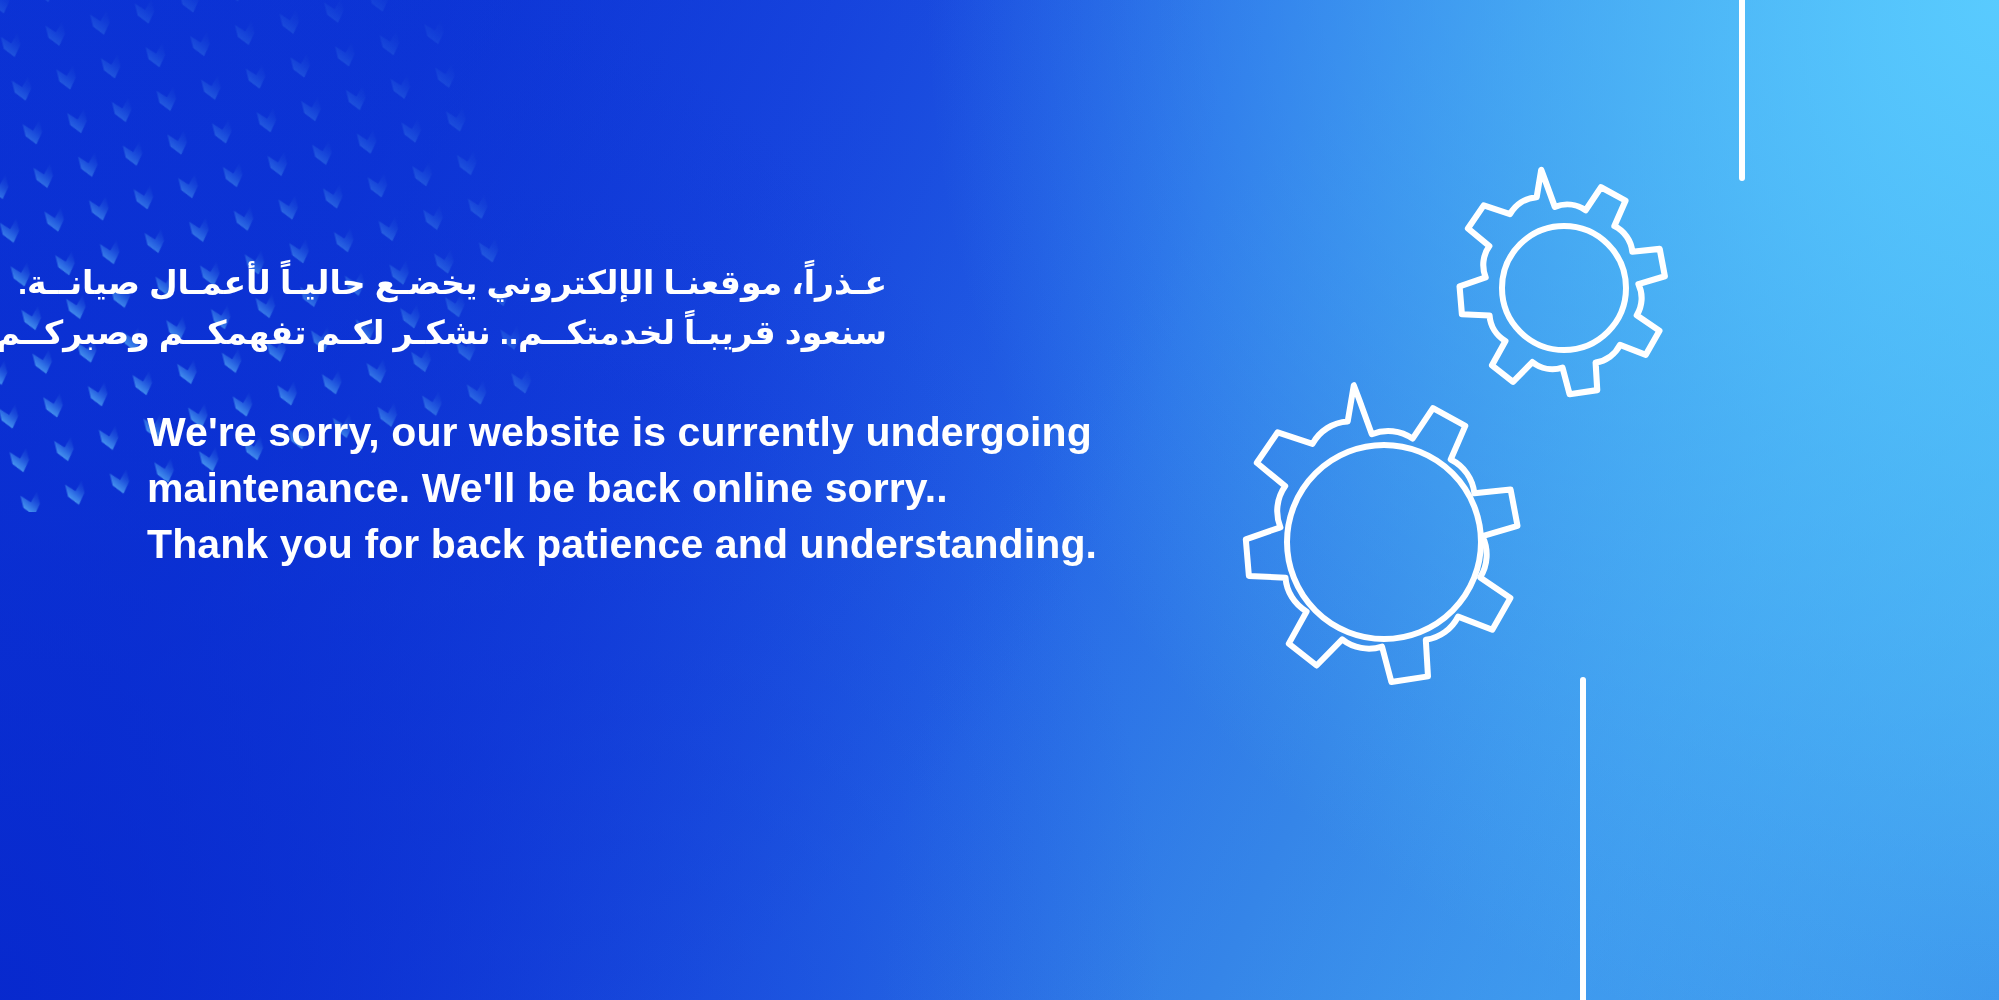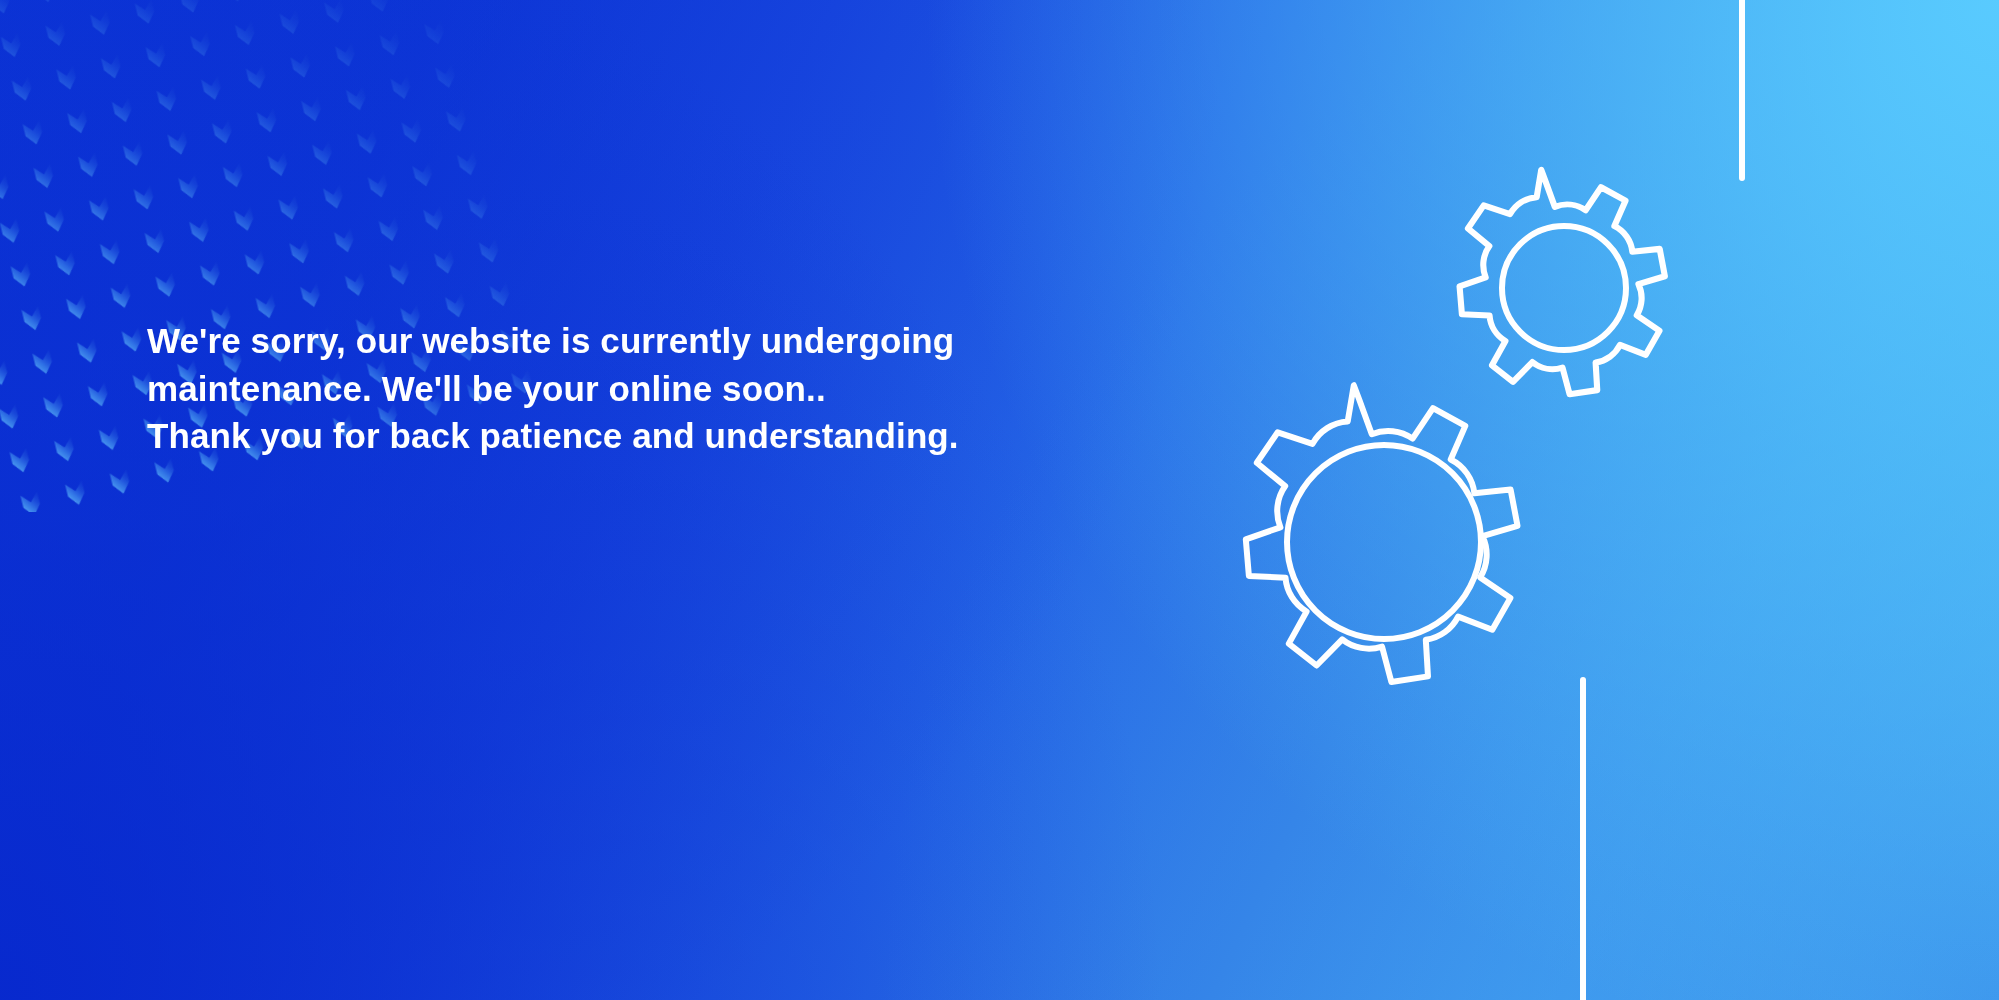--- a/index.html
+++ b/index.html
@@ -92,23 +92,23 @@
     color: #FFFFFF;
     font-size: 33px;
     line-height: 1.52;
     font-weight: 600;
     letter-spacing: 0.3px;
   }
   .arabic-line {
     white-space: nowrap;
   }
   .english-block {
-    margin-top: 59px;
+    margin-top: 47px;
     color: #FFFFFF;
-    font-size: 35px;
+    font-size: 41px;
     line-height: 1.36;
     font-weight: 700;
     letter-spacing: 0.1px;
   }
   .english-line {
     white-space: nowrap;
   }
 </style>
 </head>
 <body>
@@ -196,22 +196,26 @@
         "></path>
         <circle cx="0" cy="0" r="97"></circle>
       </g>
 
       <path d="M 404 680 L 404 1012"></path>
     </g>
   </svg>
 
   <div class="copy">
 
+    <div class="arabic-block">
+      <div class="arabic-line">عـذراً، موقعنـا الإلكتروني يخضـع حاليـاً لأعمـال صيانــة.</div>
+      <div class="arabic-line">سنعود قريبـاً لخدمتكــم.. نشكـر لكـم تفهمكــم وصبركــم</div>
+    </div>
 
     <div class="english-block">
       <div class="english-line">We're sorry, our website is currently undergoing</div>
-      <div class="english-line">maintenance. We'll be your online soon..</div>
+      <div class="english-line">maintenance. We'll be back online sorry..</div>
       <div class="english-line">Thank you for back patience and understanding.</div>
     </div>
 
   </div>
 
 </div>
 
 </body></html>

